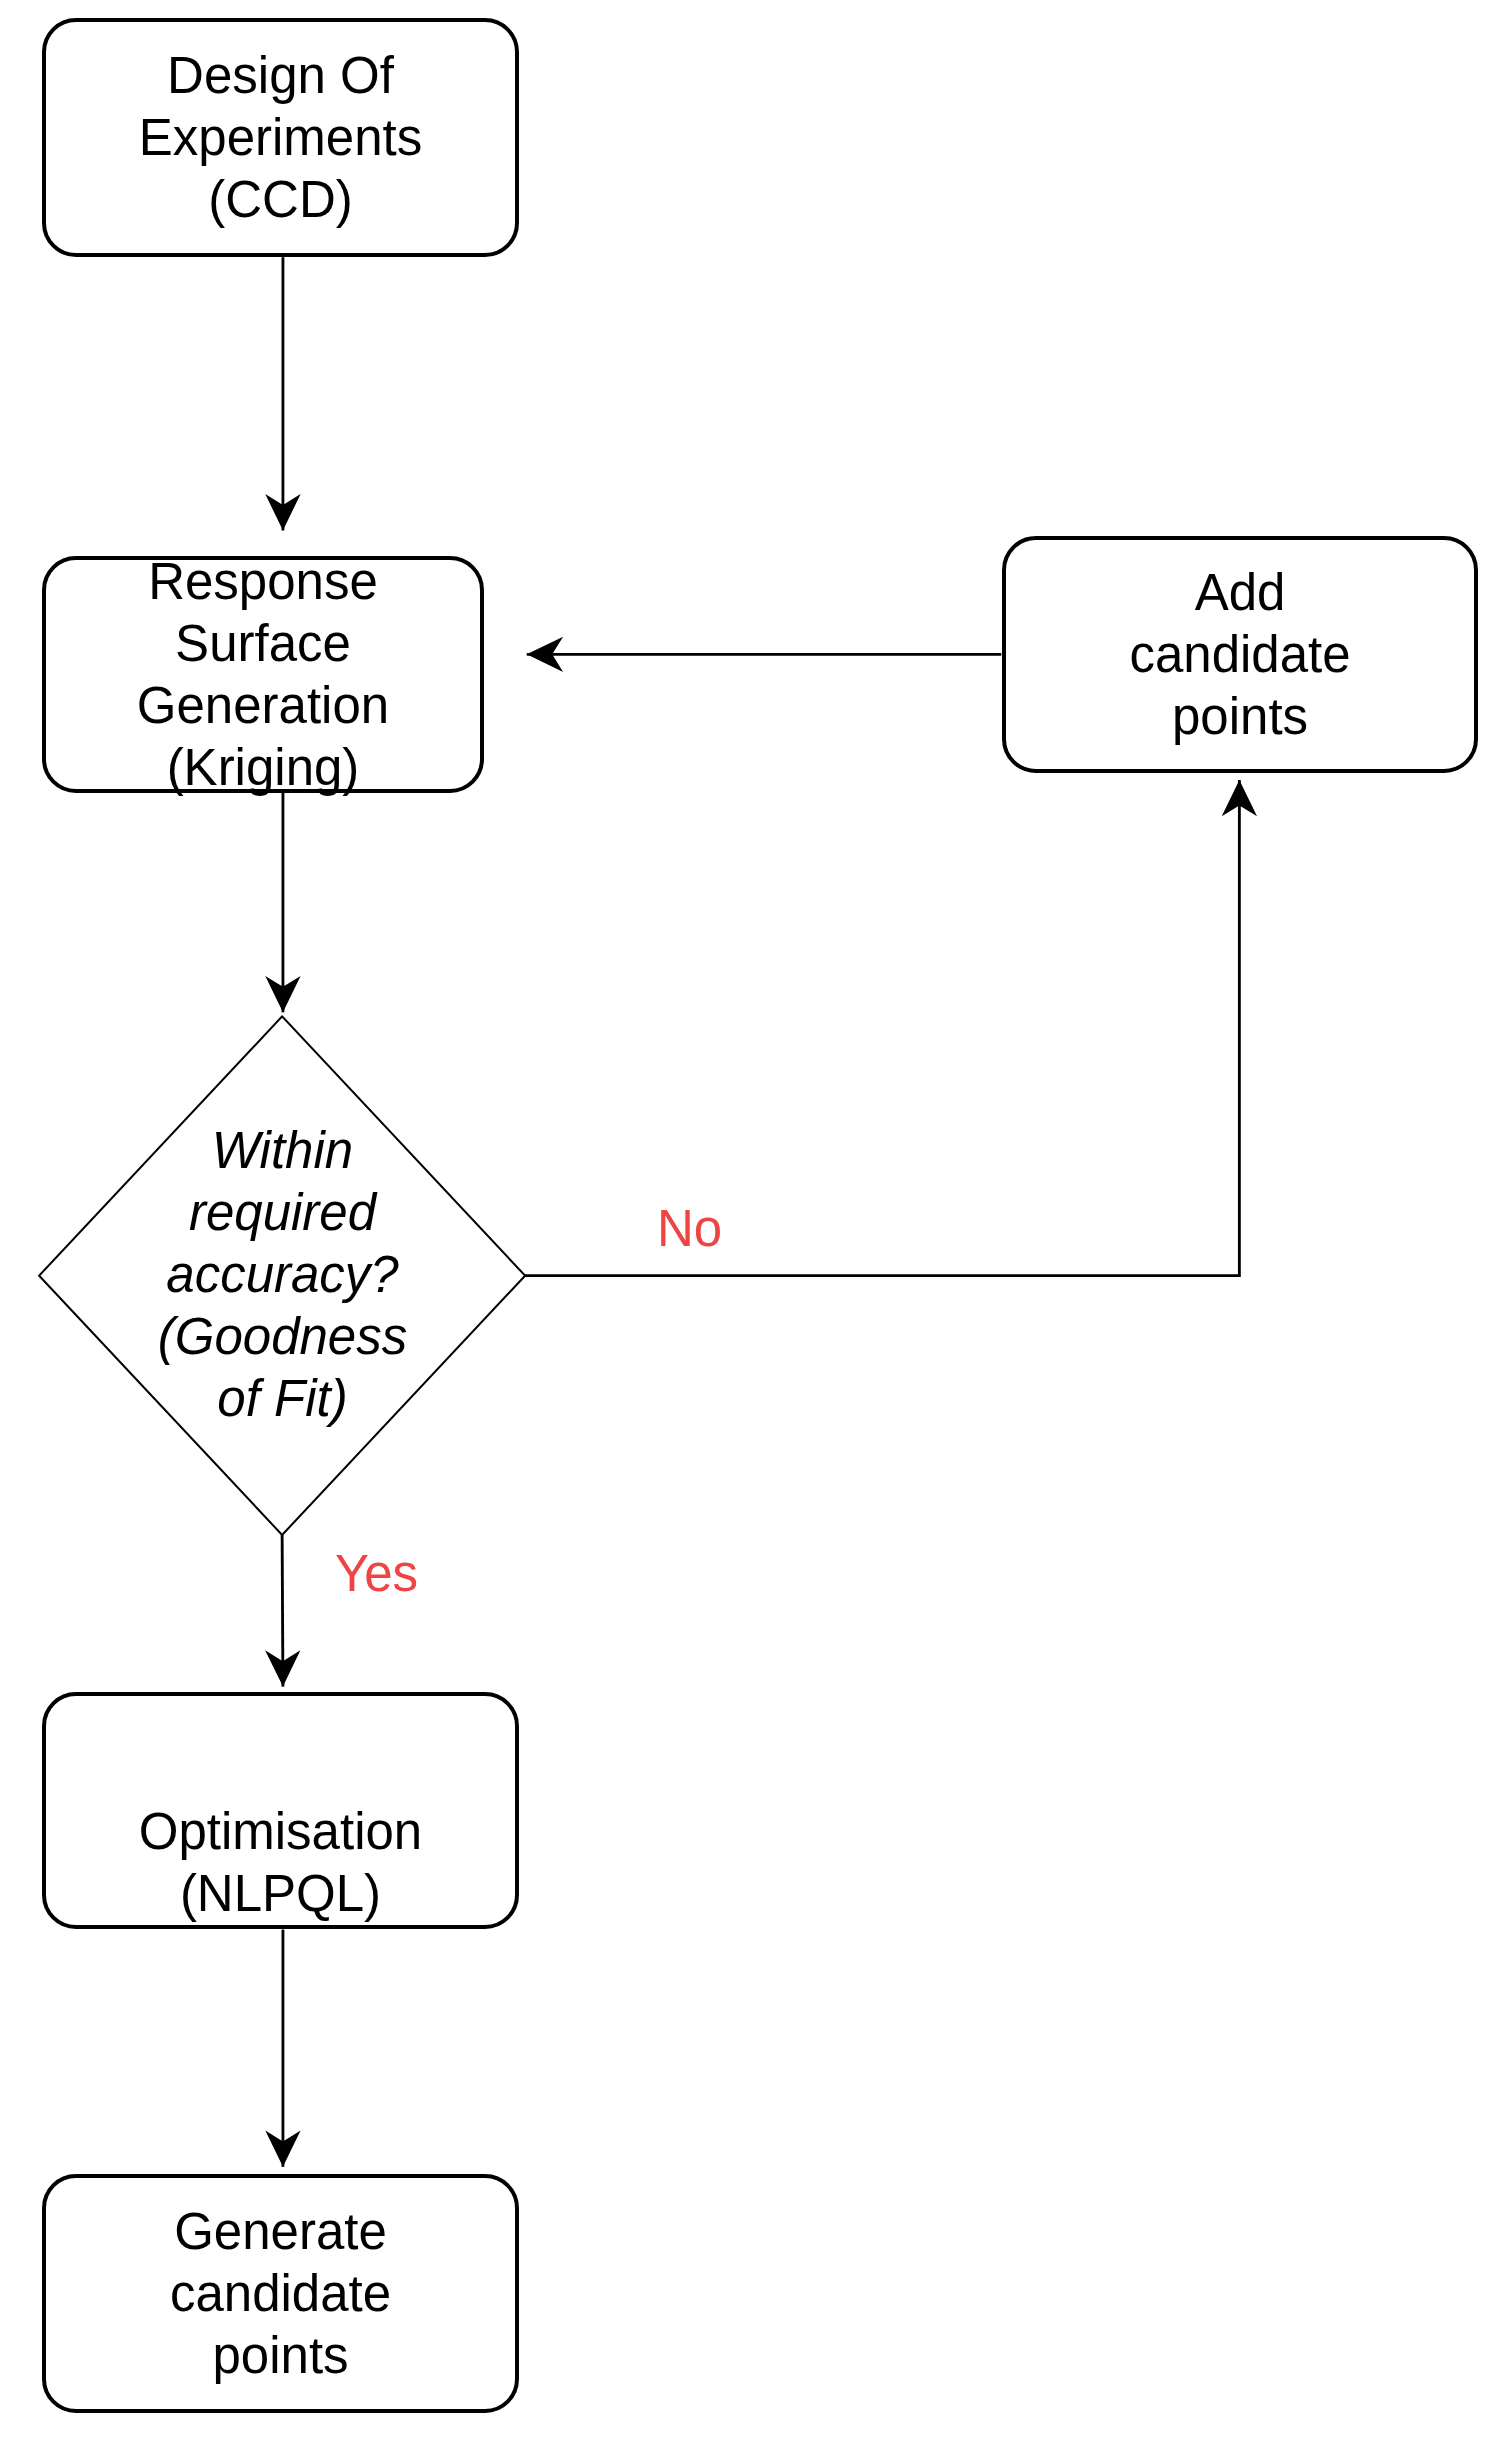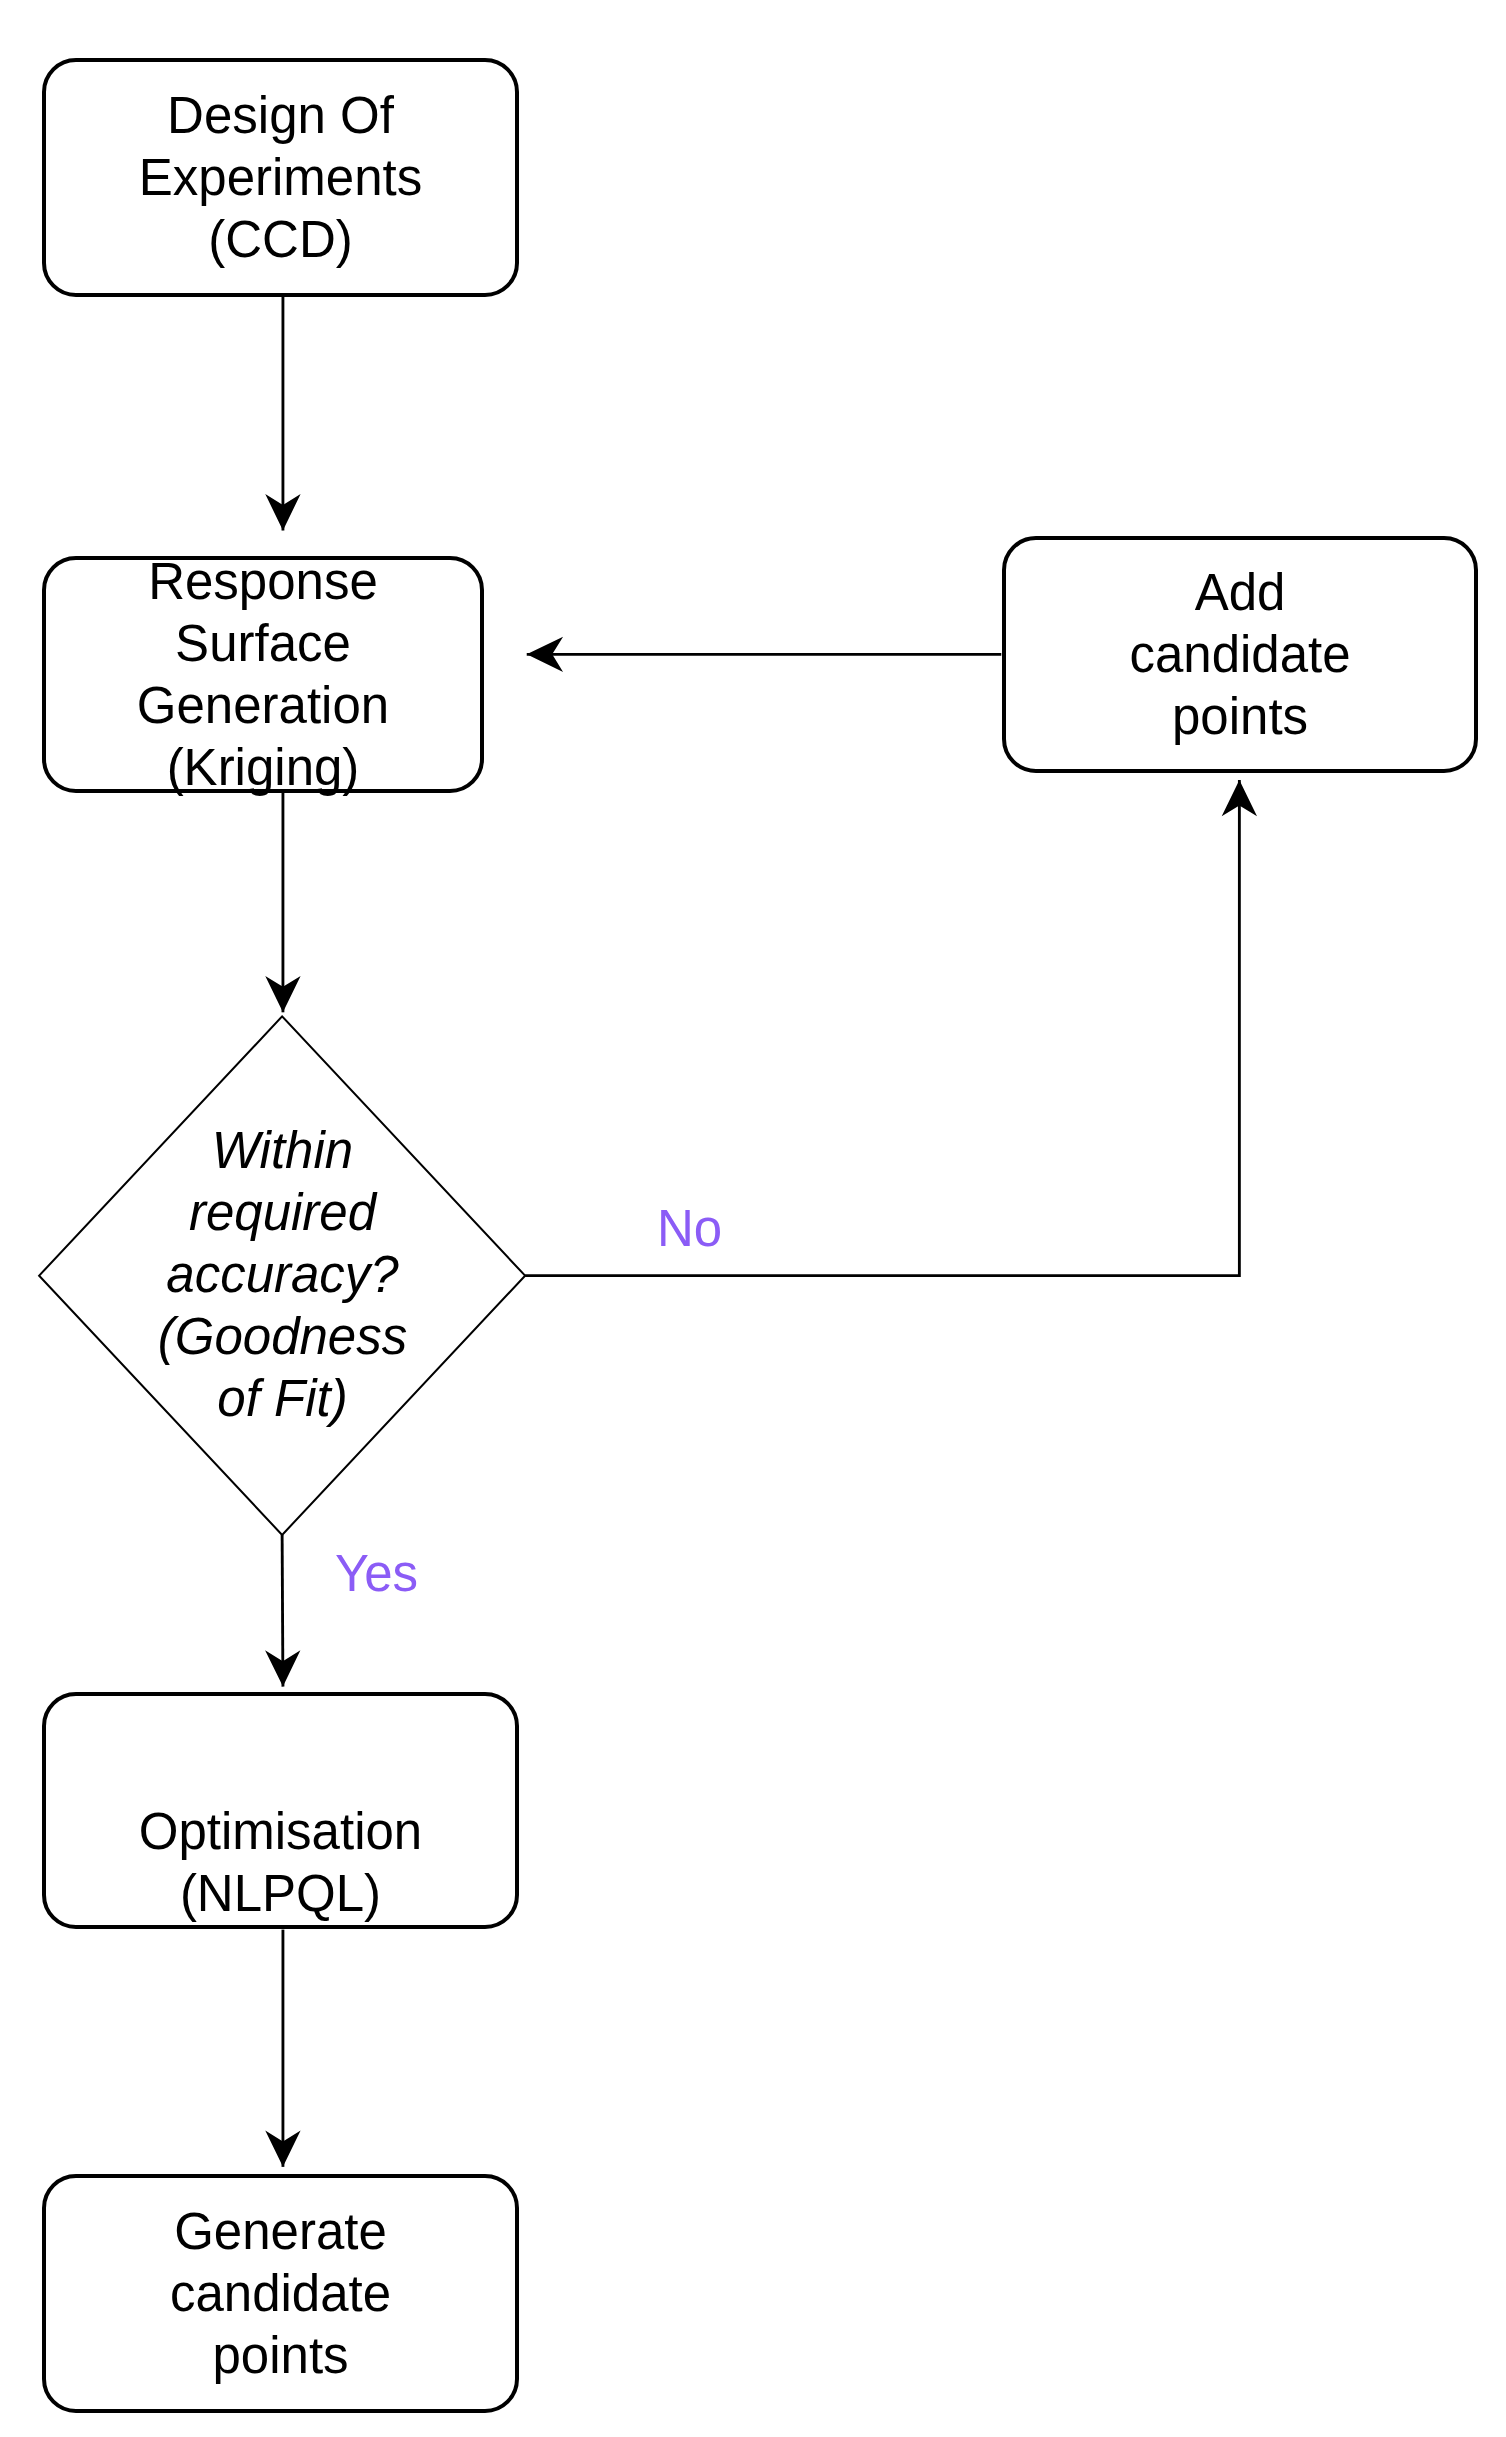--- a/index.html
+++ b/index.html
@@ -43,21 +43,21 @@
   .diamond-label {
     background: transparent;
   }
   .edge-label {
     position: absolute;
     display: flex;
     align-items: center;
     justify-content: center;
     font-size: 51px;
     line-height: 62px;
-    color: #8b5cf6;
+    color: #ef4444;
     background: transparent;
   }
 </style>
 </head>
 <body>
 
 <div class="canvas">
 
   <svg class="layer" viewBox="0 0 1847 2989">
     <defs>
@@ -74,21 +74,21 @@
 
     <path d="M 644 1564 H 1520 V 956" fill="none" stroke="#000000" stroke-width="3.5" marker-end="url(#arrow)"></path>
 
     <line x1="346" y1="1882" x2="347" y2="2068" stroke="#000000" stroke-width="3.5" marker-end="url(#arrow)"></line>
 
     <line x1="347" y1="2366" x2="347" y2="2657" stroke="#000000" stroke-width="3.5" marker-end="url(#arrow)"></line>
 
     <polygon points="346,1246 644,1564 346,1882 48,1564" fill="#ffffff" stroke="#000000" stroke-width="2.5"></polygon>
   </svg>
 
-  <div class="node proc" style="left:42px; top:18px; width:477px; height:239px;margin-top:40px;">
+  <div class="node proc" style="left:42px; top:18px; width:477px; height:239px;">
     <span>Design Of
 Experiments
 (CCD)</span>
   </div>
 
   <div class="node proc" style="left:42px; top:536px; width:442px; height:237px;margin-top:20px;">
     <span>Response
 Surface
 Generation
 (Kriging)</span>

